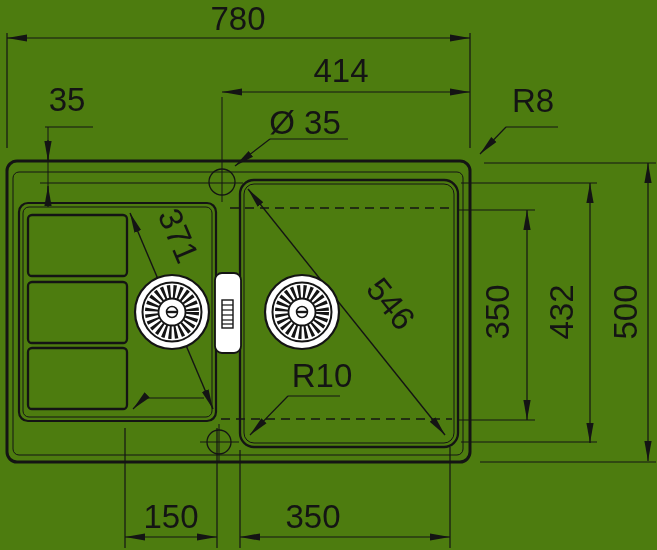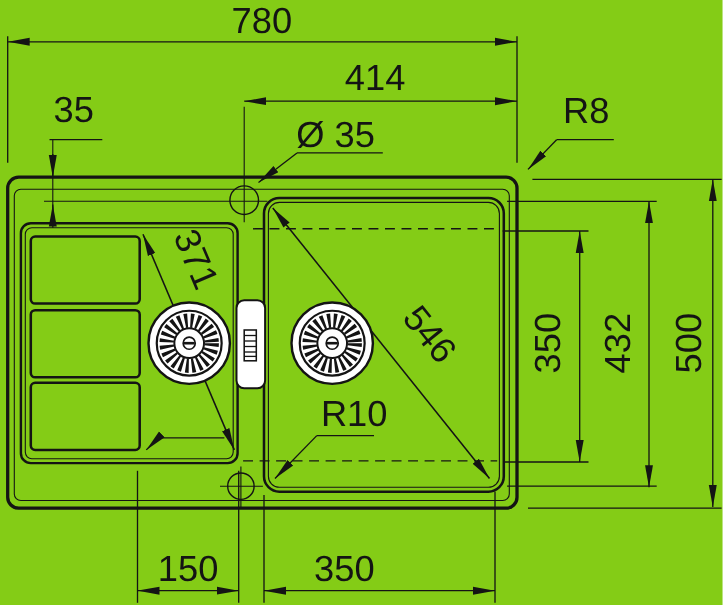--- a/index.html
+++ b/index.html
@@ -1,16 +1,16 @@
 <!DOCTYPE html>
 <html><head>
 <meta charset="utf-8">
 <style>
   html,body{margin:0;padding:0;background:#ffffff;}
-  .stage{position:relative;width:657px;height:550px;background:#84cc16;overflow:hidden;
+  .stage{position:relative;width:657px;height:550px;background:#4d7c0f;overflow:hidden;
          font-family:"Liberation Sans", sans-serif;}
   svg text{font-family:"Liberation Sans", sans-serif;font-size:33px;fill:#141414;}
   svg .dimtxt{font-size:33px;}
   svg{display:block;}
 </style>
 </head>
 <body>
 
 <div class="stage">
 <svg width="657" height="550" viewBox="0 0 657 550">

